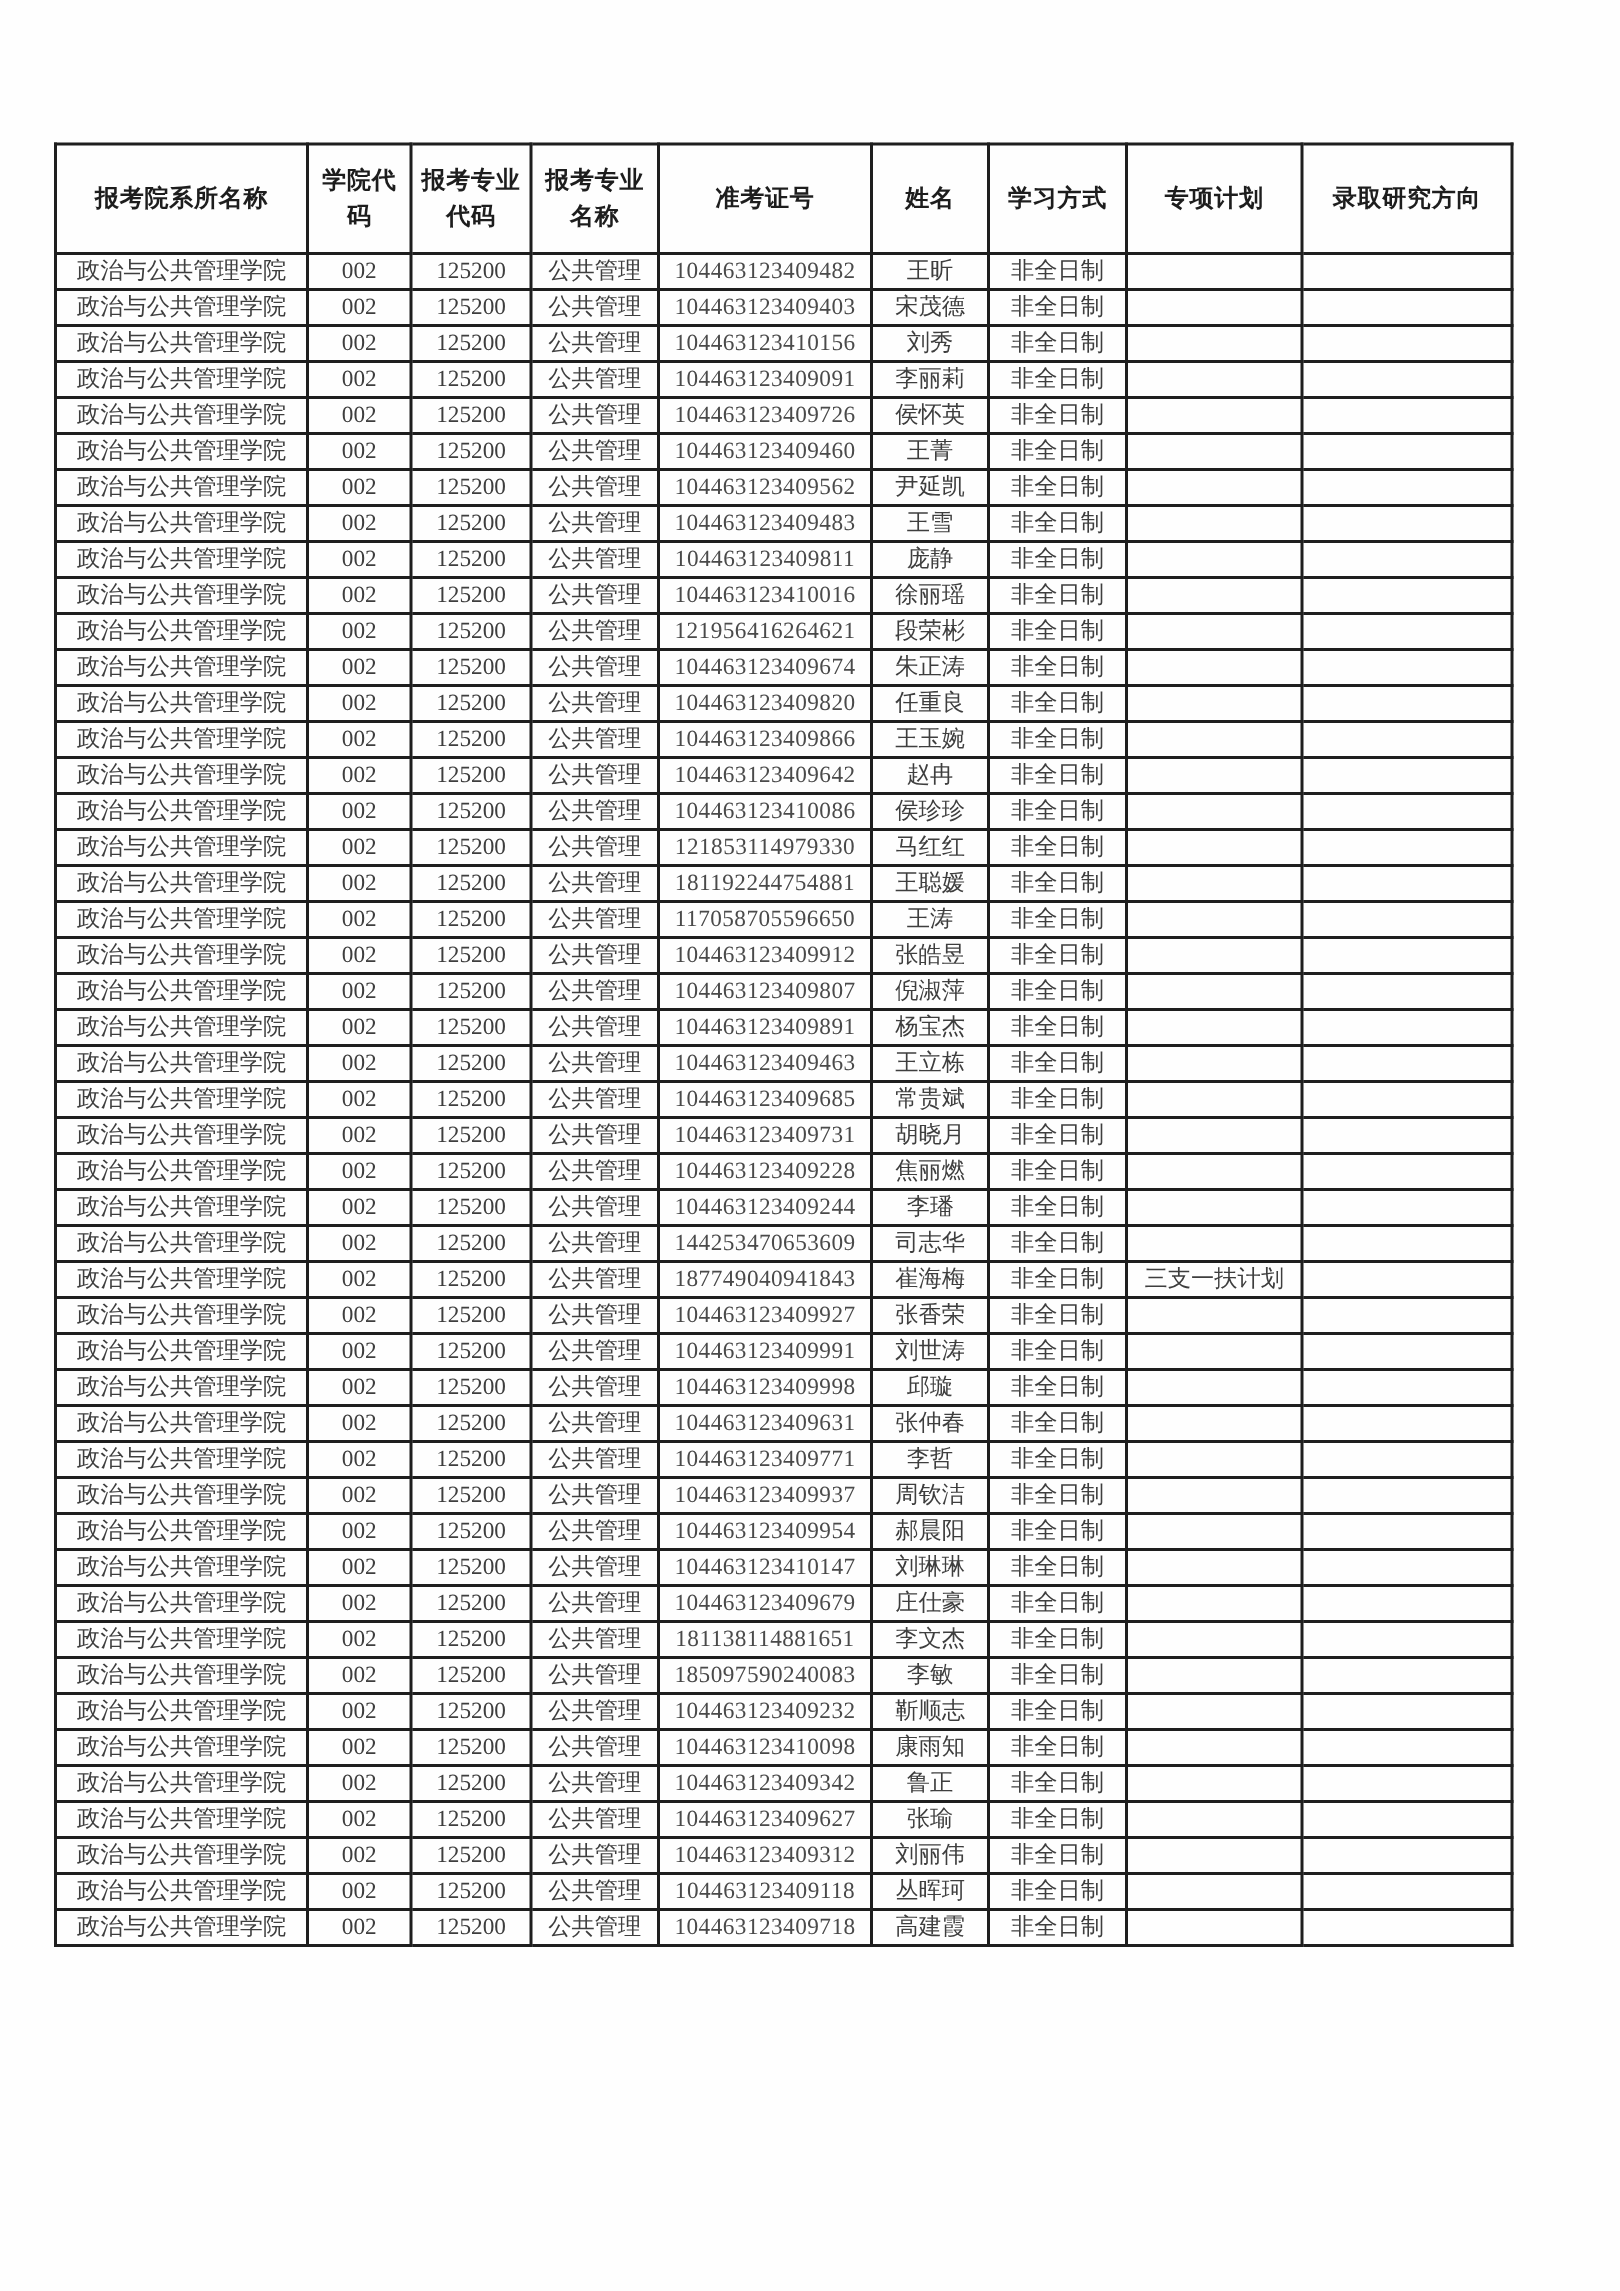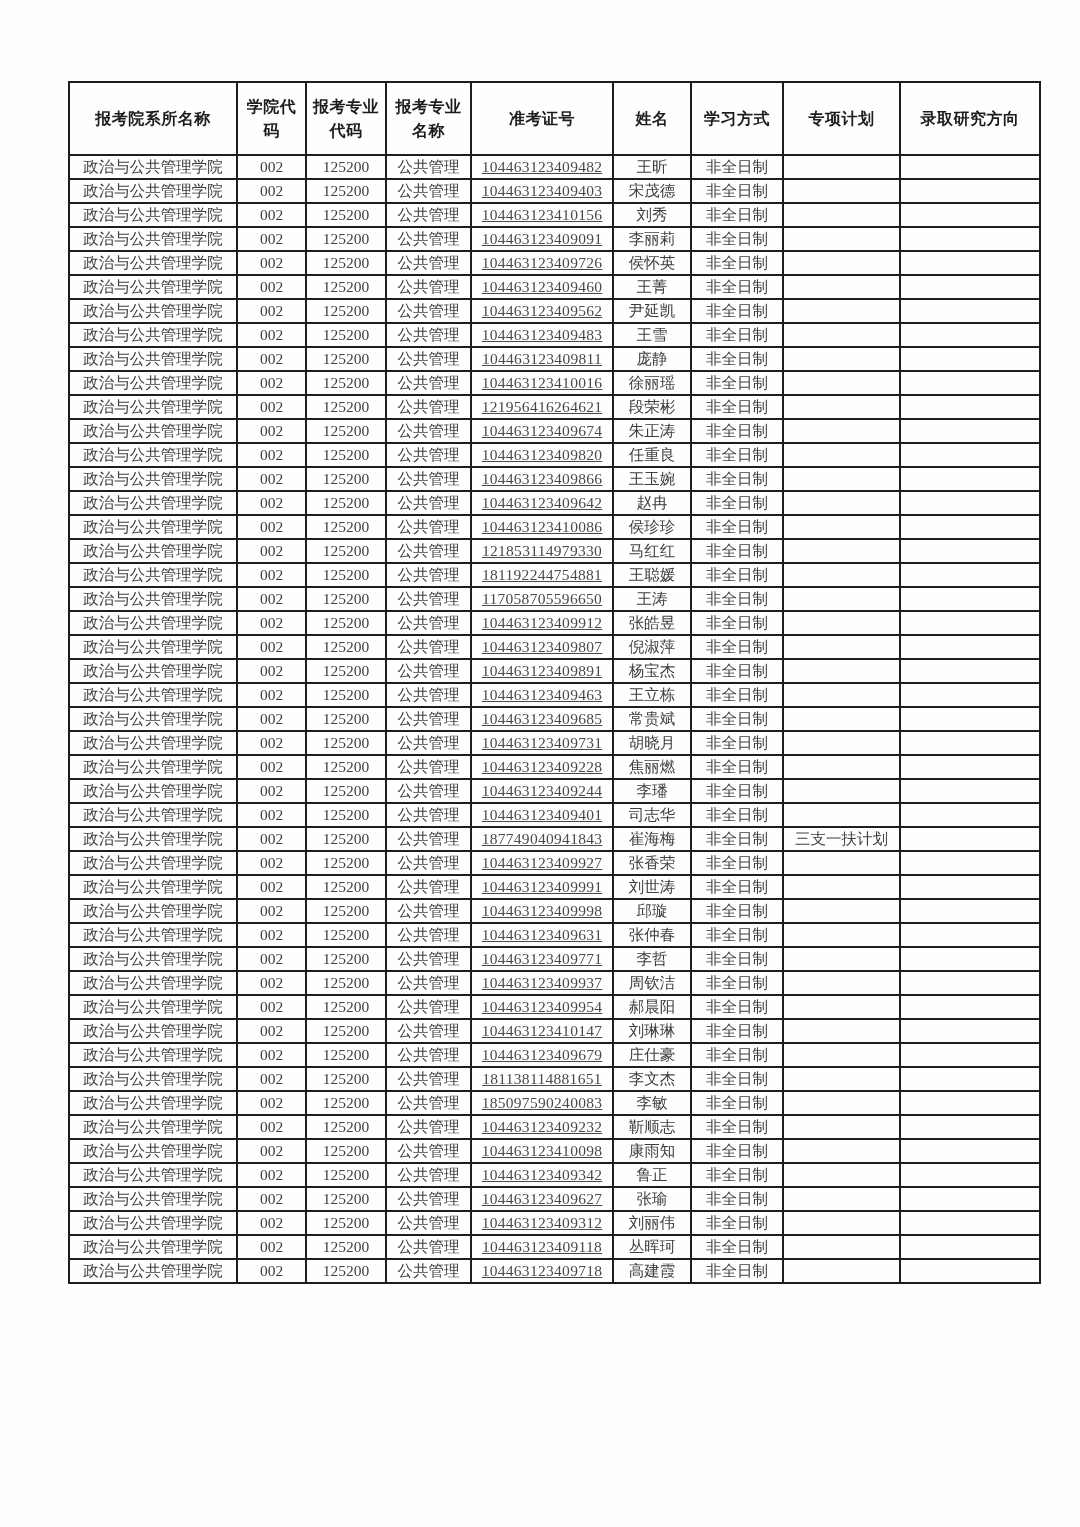--- a/index.html
+++ b/index.html
@@ -11,25 +11,24 @@
   .page {
     position: relative;
     width: 1080px;
     height: 1527px;
     background: #fefefe;
     overflow: hidden;
   }
   table.admission {
     position: absolute;
     left: 36px;
-    top: 81px;
+    top: 95px;
     width: 971px;
     border-collapse: collapse;
     table-layout: fixed;
-    margin-left: 32px;
   }
   table.admission th,
   table.admission td {
     border: 2px solid #1e1e1e;
     text-align: center;
     vertical-align: middle;
     overflow: hidden;
     padding: 0 2px;
   }
   table.admission thead th {
@@ -45,21 +44,20 @@
     height: 22px;
     font-size: 15.5px;
     color: #3e3e3e;
     line-height: 1.05;
     white-space: nowrap;
   }
   table.admission tbody td.ticket {
     font-size: 15.5px;
     color: #4a4a4a;
     letter-spacing: 0.3px;
-    text-decoration: underline;
   }
 </style>
 </head>
 <body>
 
 <div class="page">
   <table class="admission">
     <colgroup>
       <col style="width:168px">
       <col style="width:69px">
@@ -410,21 +408,21 @@
     <td>非全日制</td>
     <td></td>
     <td></td>
   </tr>
 
   <tr>
     <td>政治与公共管理学院</td>
     <td>002</td>
     <td>125200</td>
     <td>公共管理</td>
-    <td class="ticket">104463123409401</td>
+    <td class="ticket">144253470653609</td>
     <td>司志华</td>
     <td>非全日制</td>
     <td></td>
     <td></td>
   </tr>
 
   <tr>
     <td>政治与公共管理学院</td>
     <td>002</td>
     <td>125200</td>

